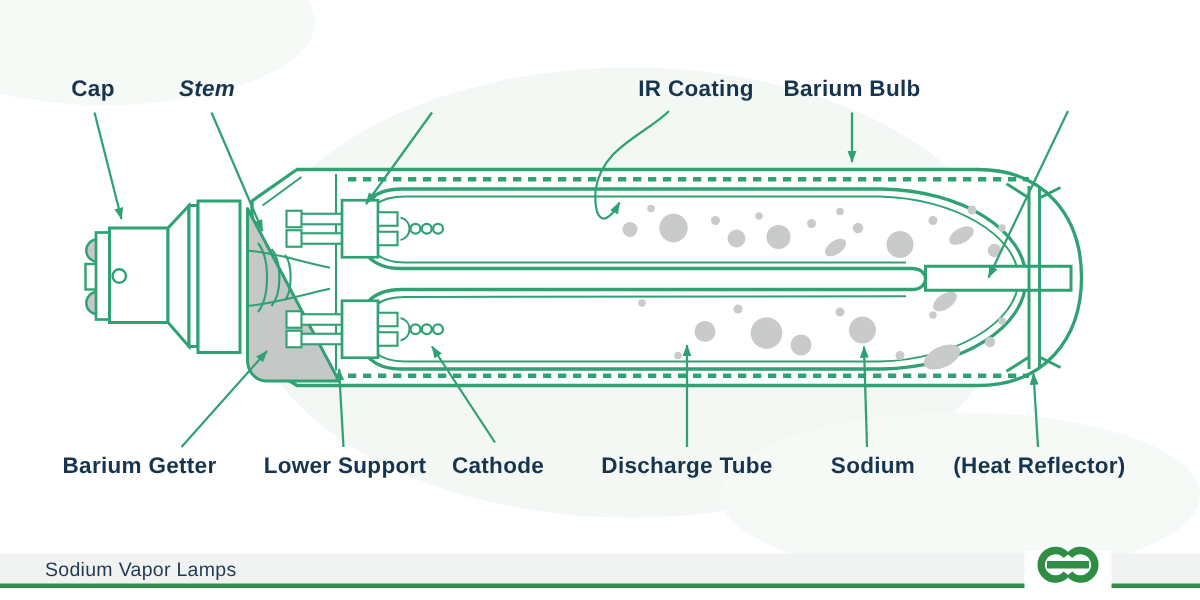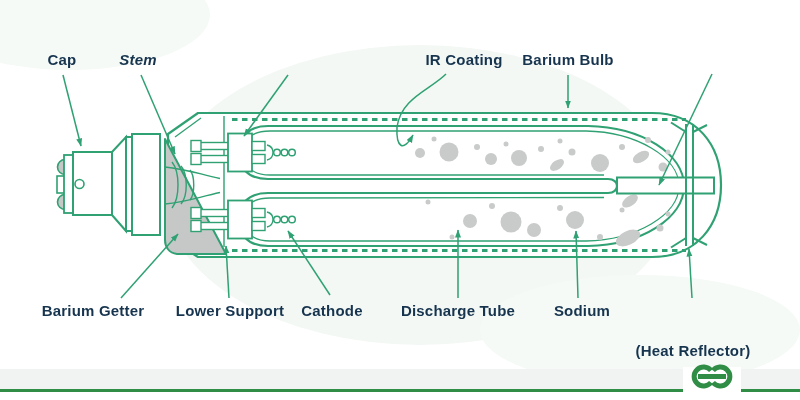--- a/index.html
+++ b/index.html
@@ -172,25 +172,26 @@
   <div class="lbl" style="left:62px;top:51px;">Cap</div>
   <div class="lbl" style="left:138px;top:51px;font-style:italic;">Stem</div>
   <div class="lbl" style="left:464px;top:51px;">IR Coating</div>
   <div class="lbl" style="left:568px;top:51px;">Barium Bulb</div>
 
   <div class="lbl" style="left:230px;top:302px;">Lower Support</div>
   <div class="lbl" style="left:93px;top:302px;">Barium Getter</div>
   <div class="lbl" style="left:332px;top:302px;">Cathode</div>
   <div class="lbl" style="left:458px;top:302px;">Discharge Tube</div>
   <div class="lbl" style="left:582px;top:302px;">Sodium</div>
-  <div class="lbl" style="left:693px;top:302px;margin-top:40px;">(Heat Reflector)</div>
+  <div class="lbl" style="left:693px;top:302px;">(Heat Reflector)</div>
 
   <div class="footer-strip"></div>
   <div class="footer-rule"></div>
   <div class="footer-gap"></div>
+  <div class="footer-caption">Sodium Vapor Lamps</div>
 
   <svg class="logo-svg" width="50" height="31" viewBox="0 0 50 31">
     <g stroke="#2f8d46" stroke-width="5" fill="none">
       <path d="M24,9.5 A9.5,9.5 0 1 0 24,21.5"></path>
       <path d="M26,9.5 A9.5,9.5 0 1 1 26,21.5"></path>
       <path d="M11,15.5 L39,15.5"></path>
     </g>
   </svg>
 
 </div>

